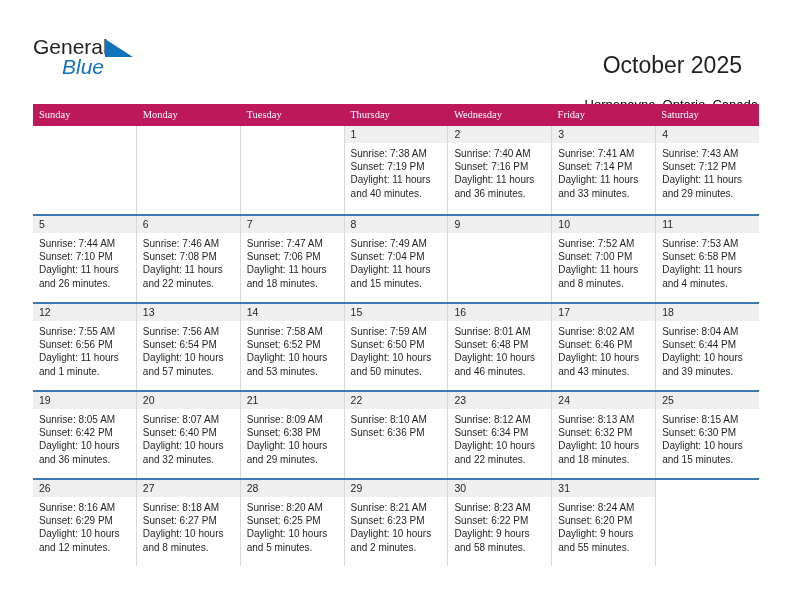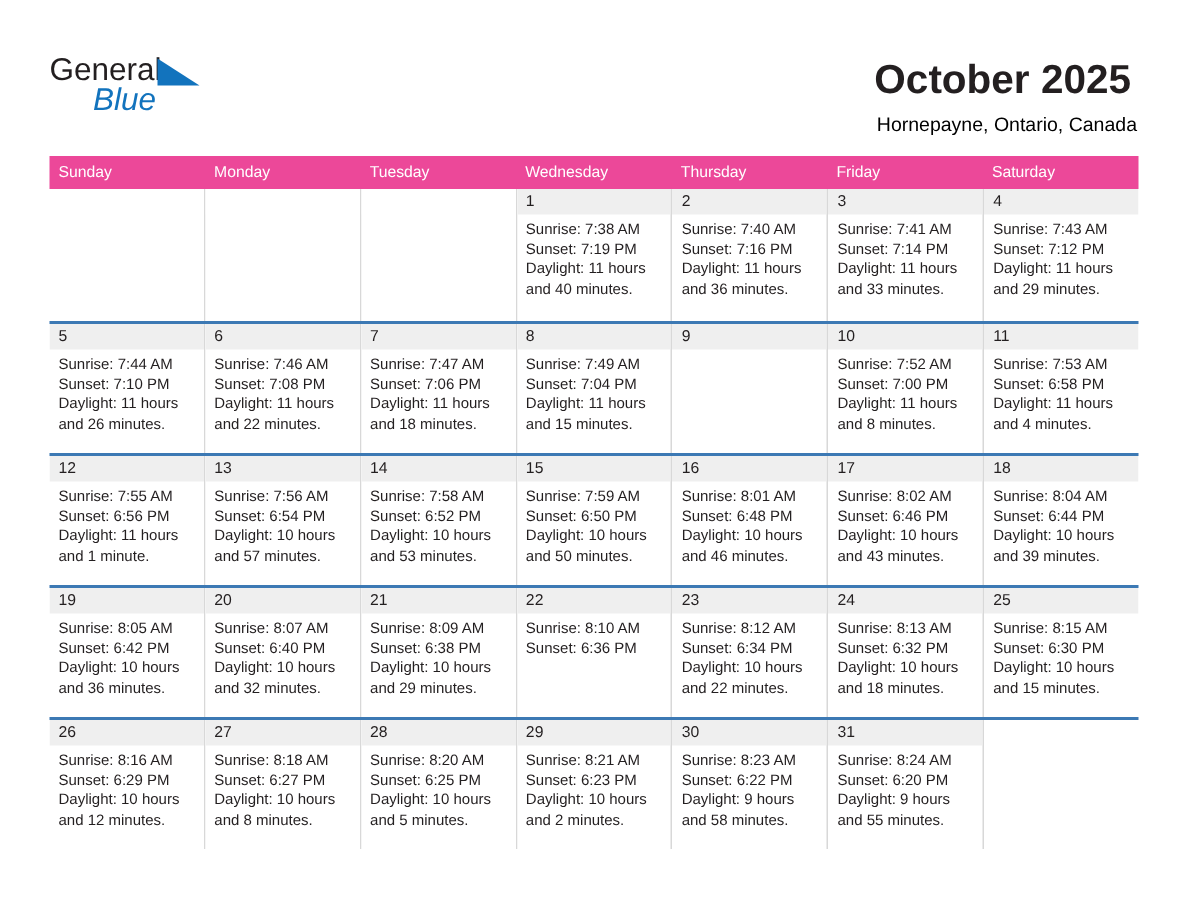--- a/index.html
+++ b/index.html
@@ -67,46 +67,47 @@
     font-style: italic;
   }
 
   .title-block {
     position: absolute;
     right: 34px;
     top: 34px;
     text-align: right;
   }
   .cal-title {
-    font-size: 27px;
+    font-size: 23px;
     line-height: 30px;
     color: #231f20;
-    font-weight: bold;
-    margin: 4px;
+    font-weight: normal;
+    margin: 16px;
     white-space: nowrap;
   }
   .cal-subtitle {
     font-size: 13px;
     line-height: 18px;
     color: #000000;
     margin: 6px 0 0 0;
     white-space: nowrap;
   }
 
   
   .calendar {
     position: absolute;
     left: 33px;
     top: 104px;
     width: 726px;
   }
   .weekdays {
     display: flex;
-    background: #ec4899;
+    background: #be185d;
     height: 22px;
+    font-family: Liberation Serif, serif;
   }
   .weekday {
     flex: 1 1 0;
     color: #ffffff;
     font-size: 10.5px;
     line-height: 22px;
     padding-left: 6px;
     box-sizing: border-box;
     white-space: nowrap;
     overflow: hidden;
@@ -179,22 +180,22 @@
     </div>
 
   </div>
 
   <div class="calendar">
 
     <div class="weekdays">
       <div class="weekday">Sunday</div>
       <div class="weekday">Monday</div>
       <div class="weekday">Tuesday</div>
+      <div class="weekday">Thursday</div>
       <div class="weekday">Wednesday</div>
-      <div class="weekday">Thursday</div>
       <div class="weekday">Friday</div>
       <div class="weekday">Saturday</div>
     </div>
 
     <div class="week first">
       <div class="daycell empty">
         <div class="daynum-band">
             <span class="daynum"></span>
           </div>
         <div class="day-info">

